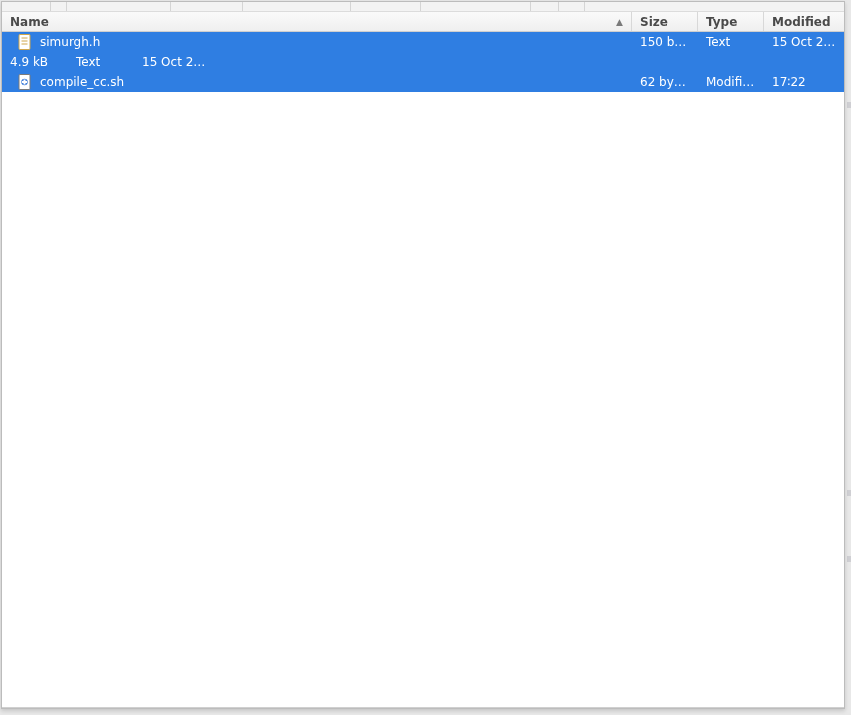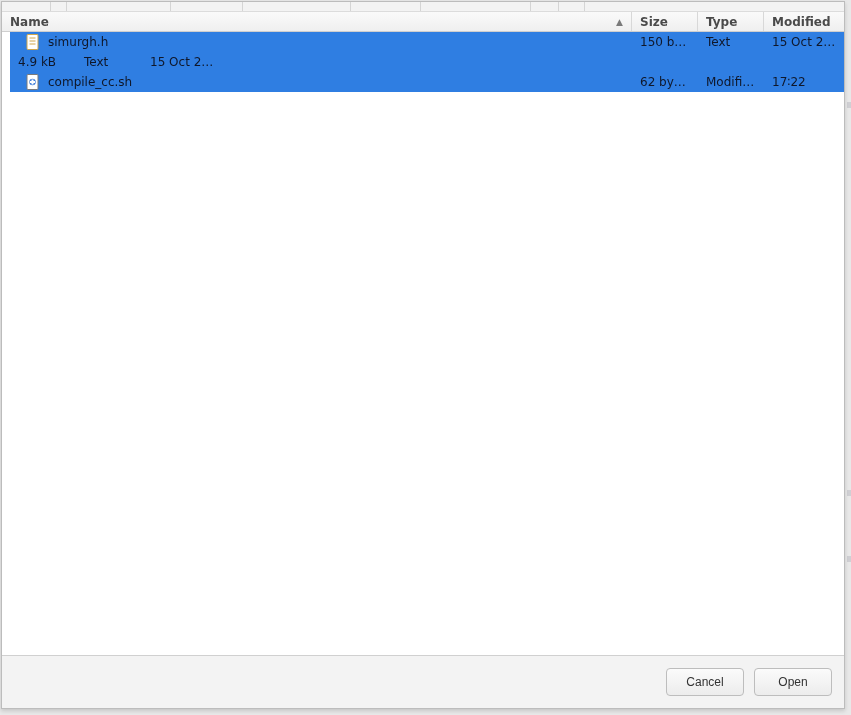--- a/index.html
+++ b/index.html
@@ -57,21 +57,21 @@
   background: #ffffff;
   overflow: auto;
   border-bottom: 1px solid #d0d0d0;
 }
 .file-row {
   display: flex; align-items: center;
   height: 20px;
   font-size: 12px;
   cursor: pointer;
 }
-.file-row.sel { background: #2f7ee2; color: #0f172a; margin-left: 8px; }
+.file-row.sel { background: #2f7ee2; color: #ffffff; }
 .file-row .cell { padding: 0 8px; white-space: nowrap; overflow: hidden; text-overflow: ellipsis; }
 .file-row .c-name { flex: 1 1 auto; min-width: 0; display: flex; align-items: center; gap: 8px; padding-left: 16px; }
 .file-row .c-size { width: 66px; }
 .file-row .c-type { width: 66px; }
 .file-row .c-mod  { width: 80px; }
 
 .ficon { width: 14px; height: 16px; flex: 0 0 14px; }
 
 
 .footer {
@@ -172,18 +172,14 @@
             <use href="#ic-script"></use>
           </svg>
           <span>compile_cc.sh</span>
         </div>
         <div class="cell c-size">62 bytes</div>
         <div class="cell c-type">Modified</div>
         <div class="cell c-mod">17∶22</div>
       </div>
     </div>
 
-  <div class="footer">
-    <button class="btn">Cancel</button>
-    <button class="btn">Open</button>
-  </div>
 
 </div>
 
 </body></html>

